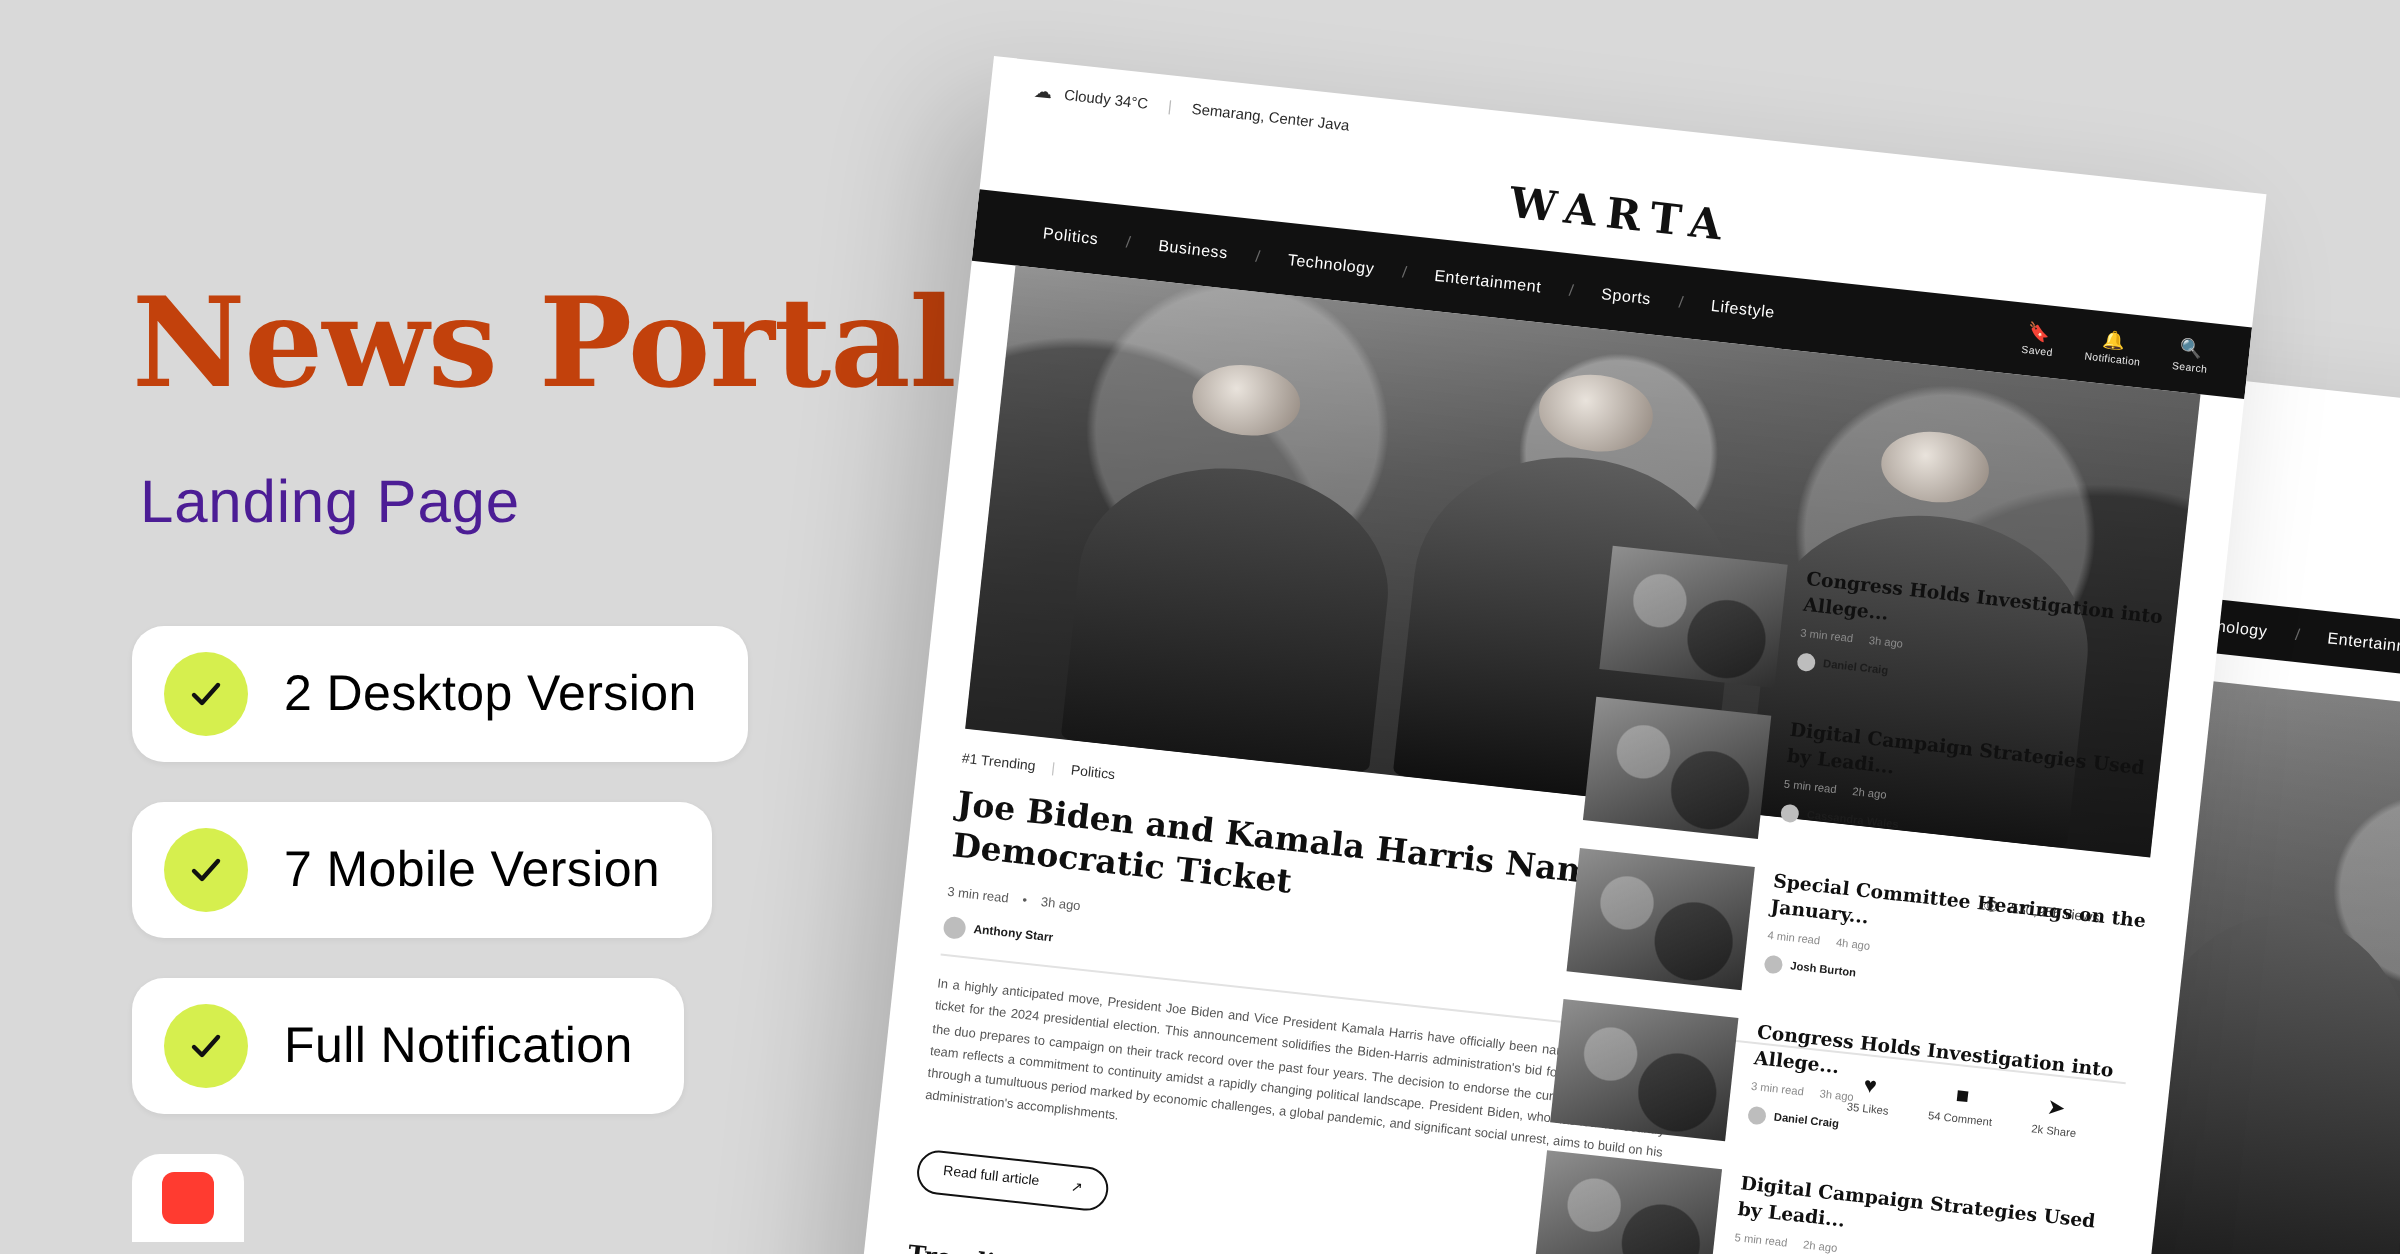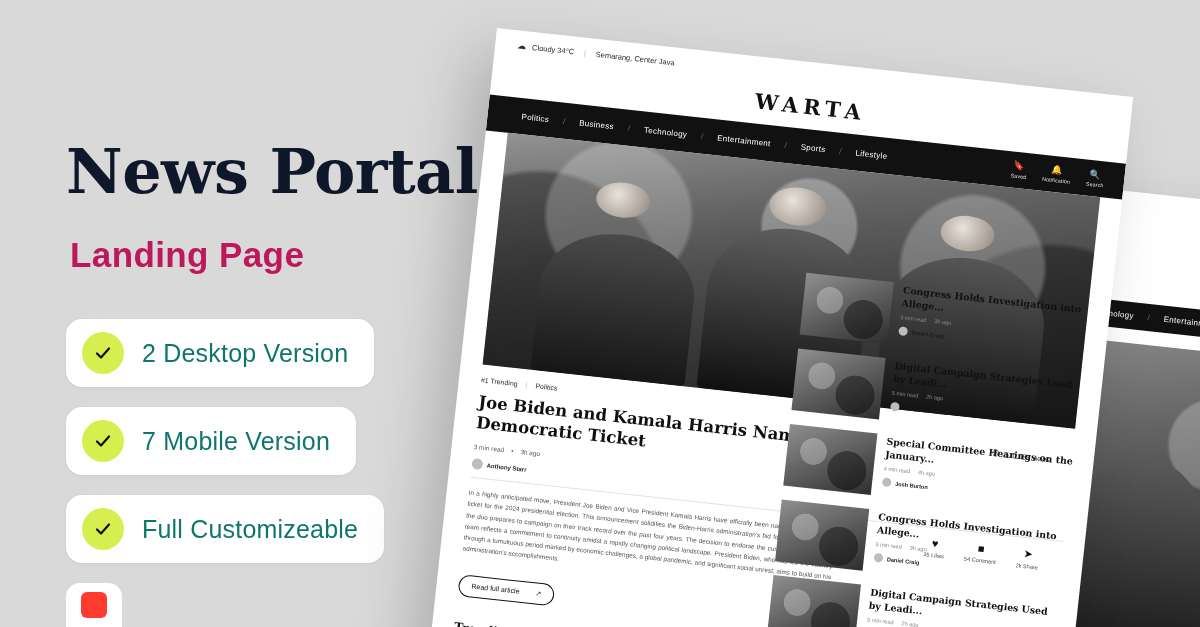--- a/index.html
+++ b/index.html
@@ -25,30 +25,30 @@
     position: absolute;
     left: 66px;
     top: 140px;
     width: 430px;
   }
   .title {
     font-family: "DejaVu Serif", "Liberation Serif", serif;
     font-size: 62px;
     line-height: 1.02;
     font-weight: 700;
-    color: #0f172a;
+    color: #c2410c;
     letter-spacing: -0.5px;
     margin: 0;
   }
   .subtitle {
     margin: 32px 0 0 4px;
-    font-size: 35px;
+    font-size: 30px;
     letter-spacing: 0.4px;
-    color: #be185d;
-    font-weight: 700;
+    color: #4c1d95;
+    font-weight: 400;
   }
   .features {
     margin-top: 44px;
   }
   .feature {
     display: flex;
     align-items: center;
     background: #fff;
     border-radius: 16px;
     padding: 13px 26px 13px 16px;
@@ -63,21 +63,21 @@
     background: #d6ef4e;
     display: flex;
     align-items: center;
     justify-content: center;
     margin-right: 18px;
     flex: none;
   }
   .check svg { display: block; }
   .feature-label {
     font-size: 25px;
-    color: #0f766e;
+    color: #000000;
     letter-spacing: 0.2px;
   }
   .badge-bottom {
     margin-top: 6px;
     width: 56px;
     height: 44px;
     background: #fff;
     border-radius: 14px 14px 0 0;
     display: flex;
     align-items: center;
@@ -423,21 +423,21 @@
             </svg>
         </span>
         <span class="feature-label">7 Mobile Version</span>
       </div>
       <div class="feature">
         <span class="check">
           <svg width="20" height="20" viewBox="0 0 20 20">
               <path d="M4 10.5 L8 14.5 L16 5.5" stroke="#111" stroke-width="2.2" fill="none" stroke-linecap="round" stroke-linejoin="round"></path>
             </svg>
         </span>
-        <span class="feature-label">Full Customizeable</span>
+        <span class="feature-label">Full Notification</span>
       </div>
     </div>
 
     <div class="badge-bottom">
       <div class="badge-sq"></div>
     </div>
   </div>
 
   <div class="mock mock-second">
     <div class="m2-brand">WARTA</div>

